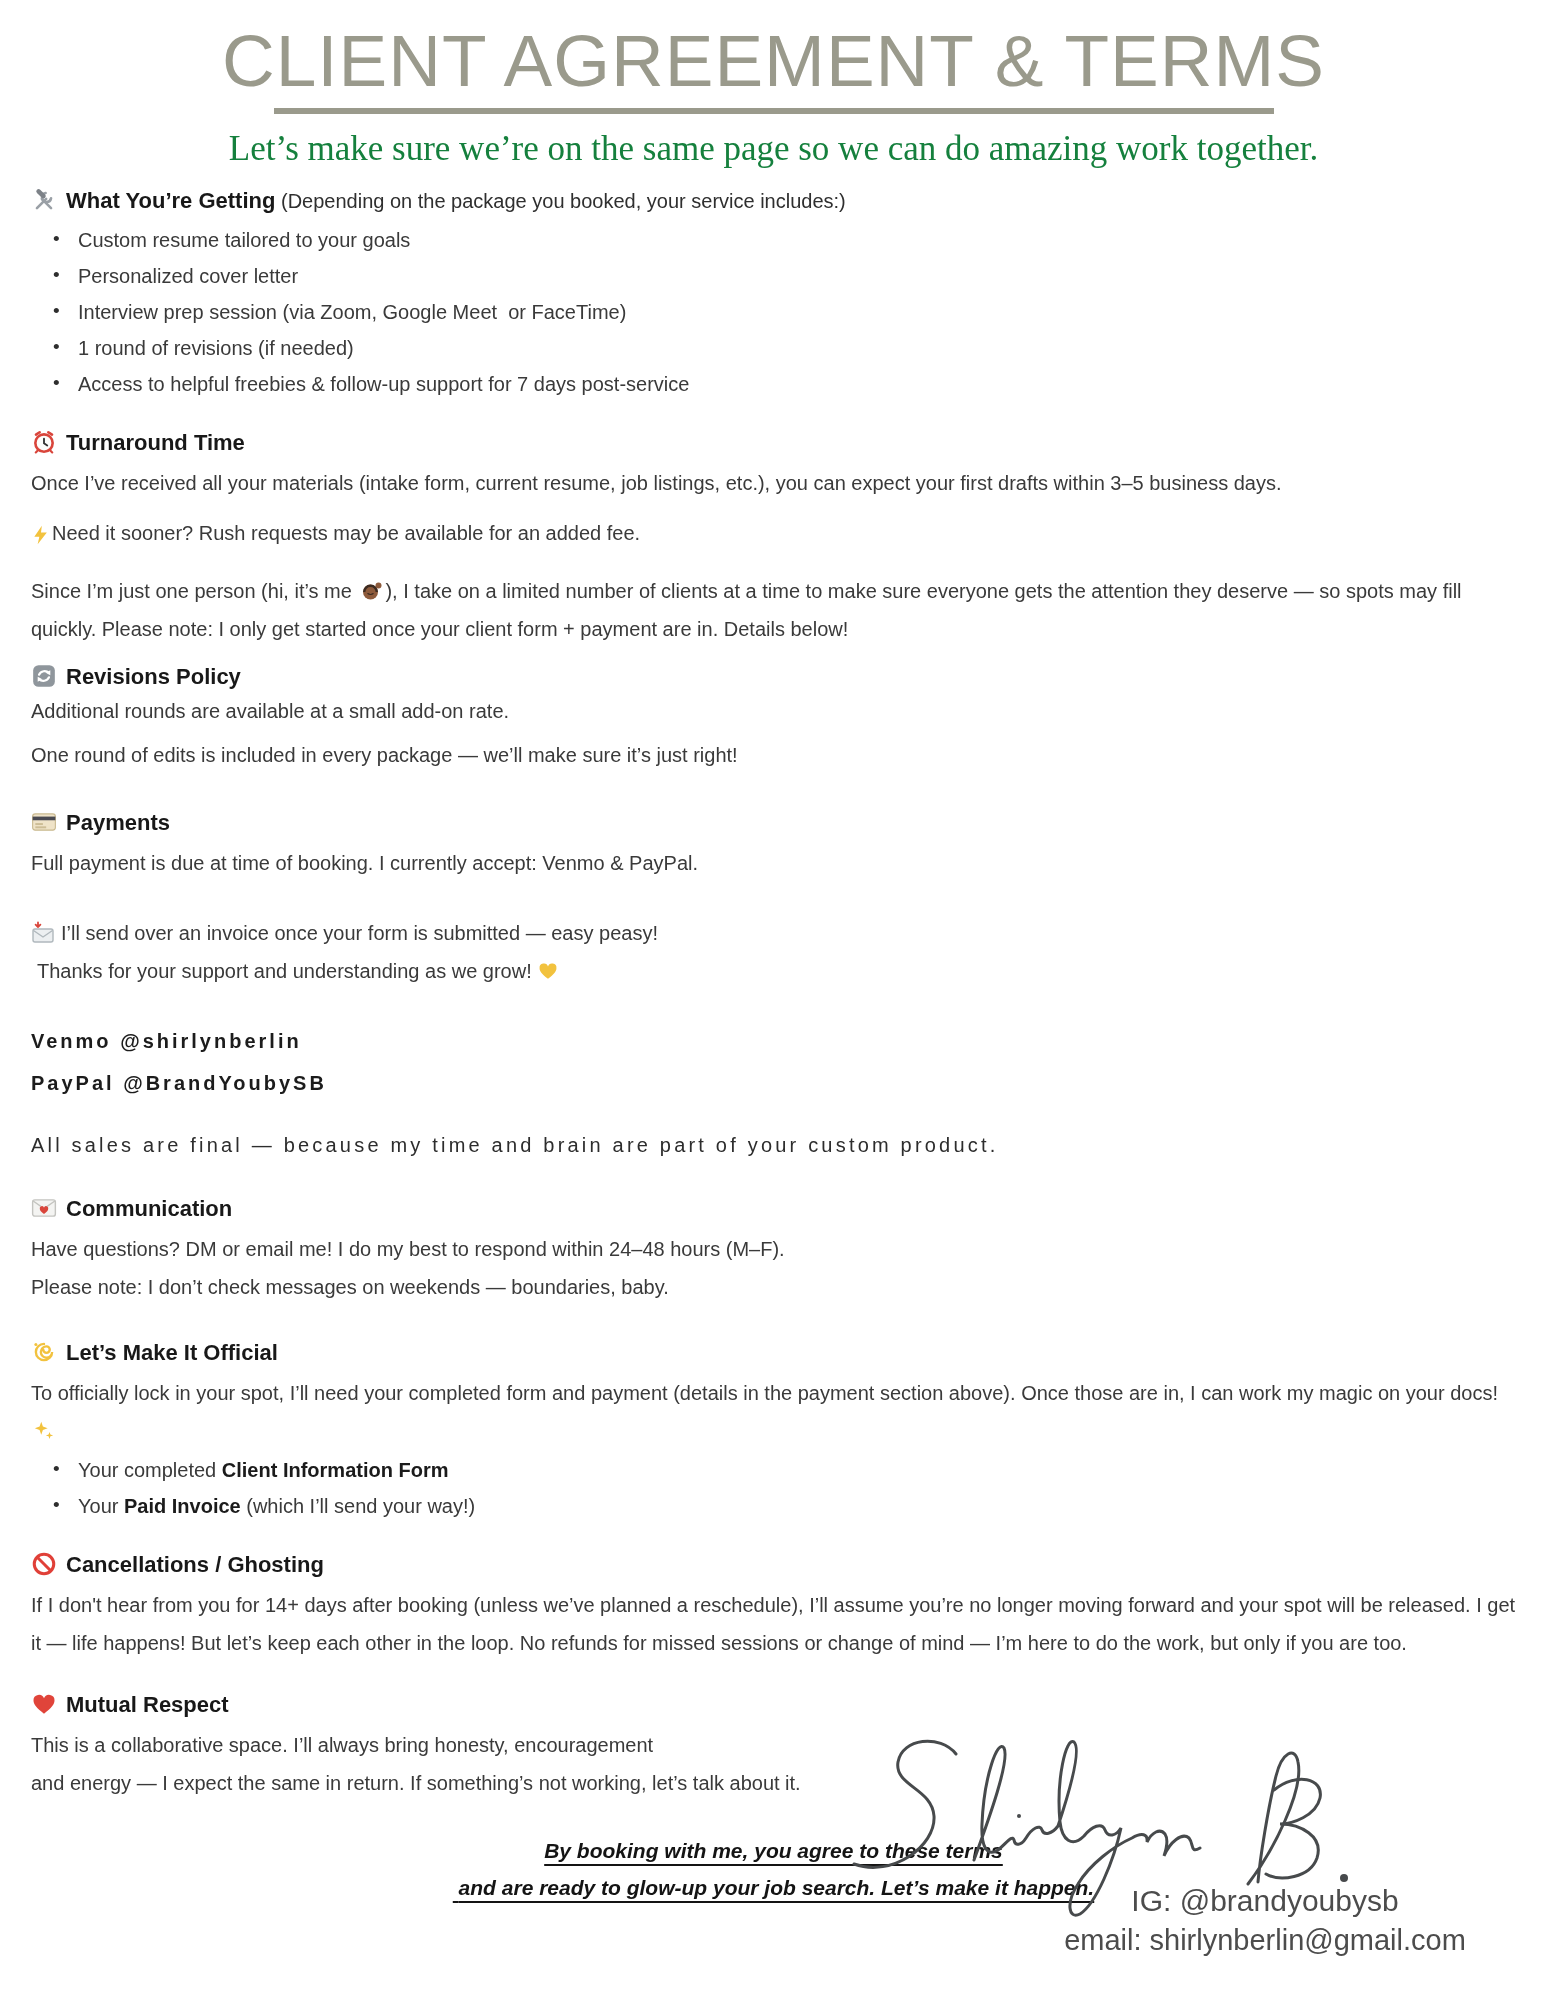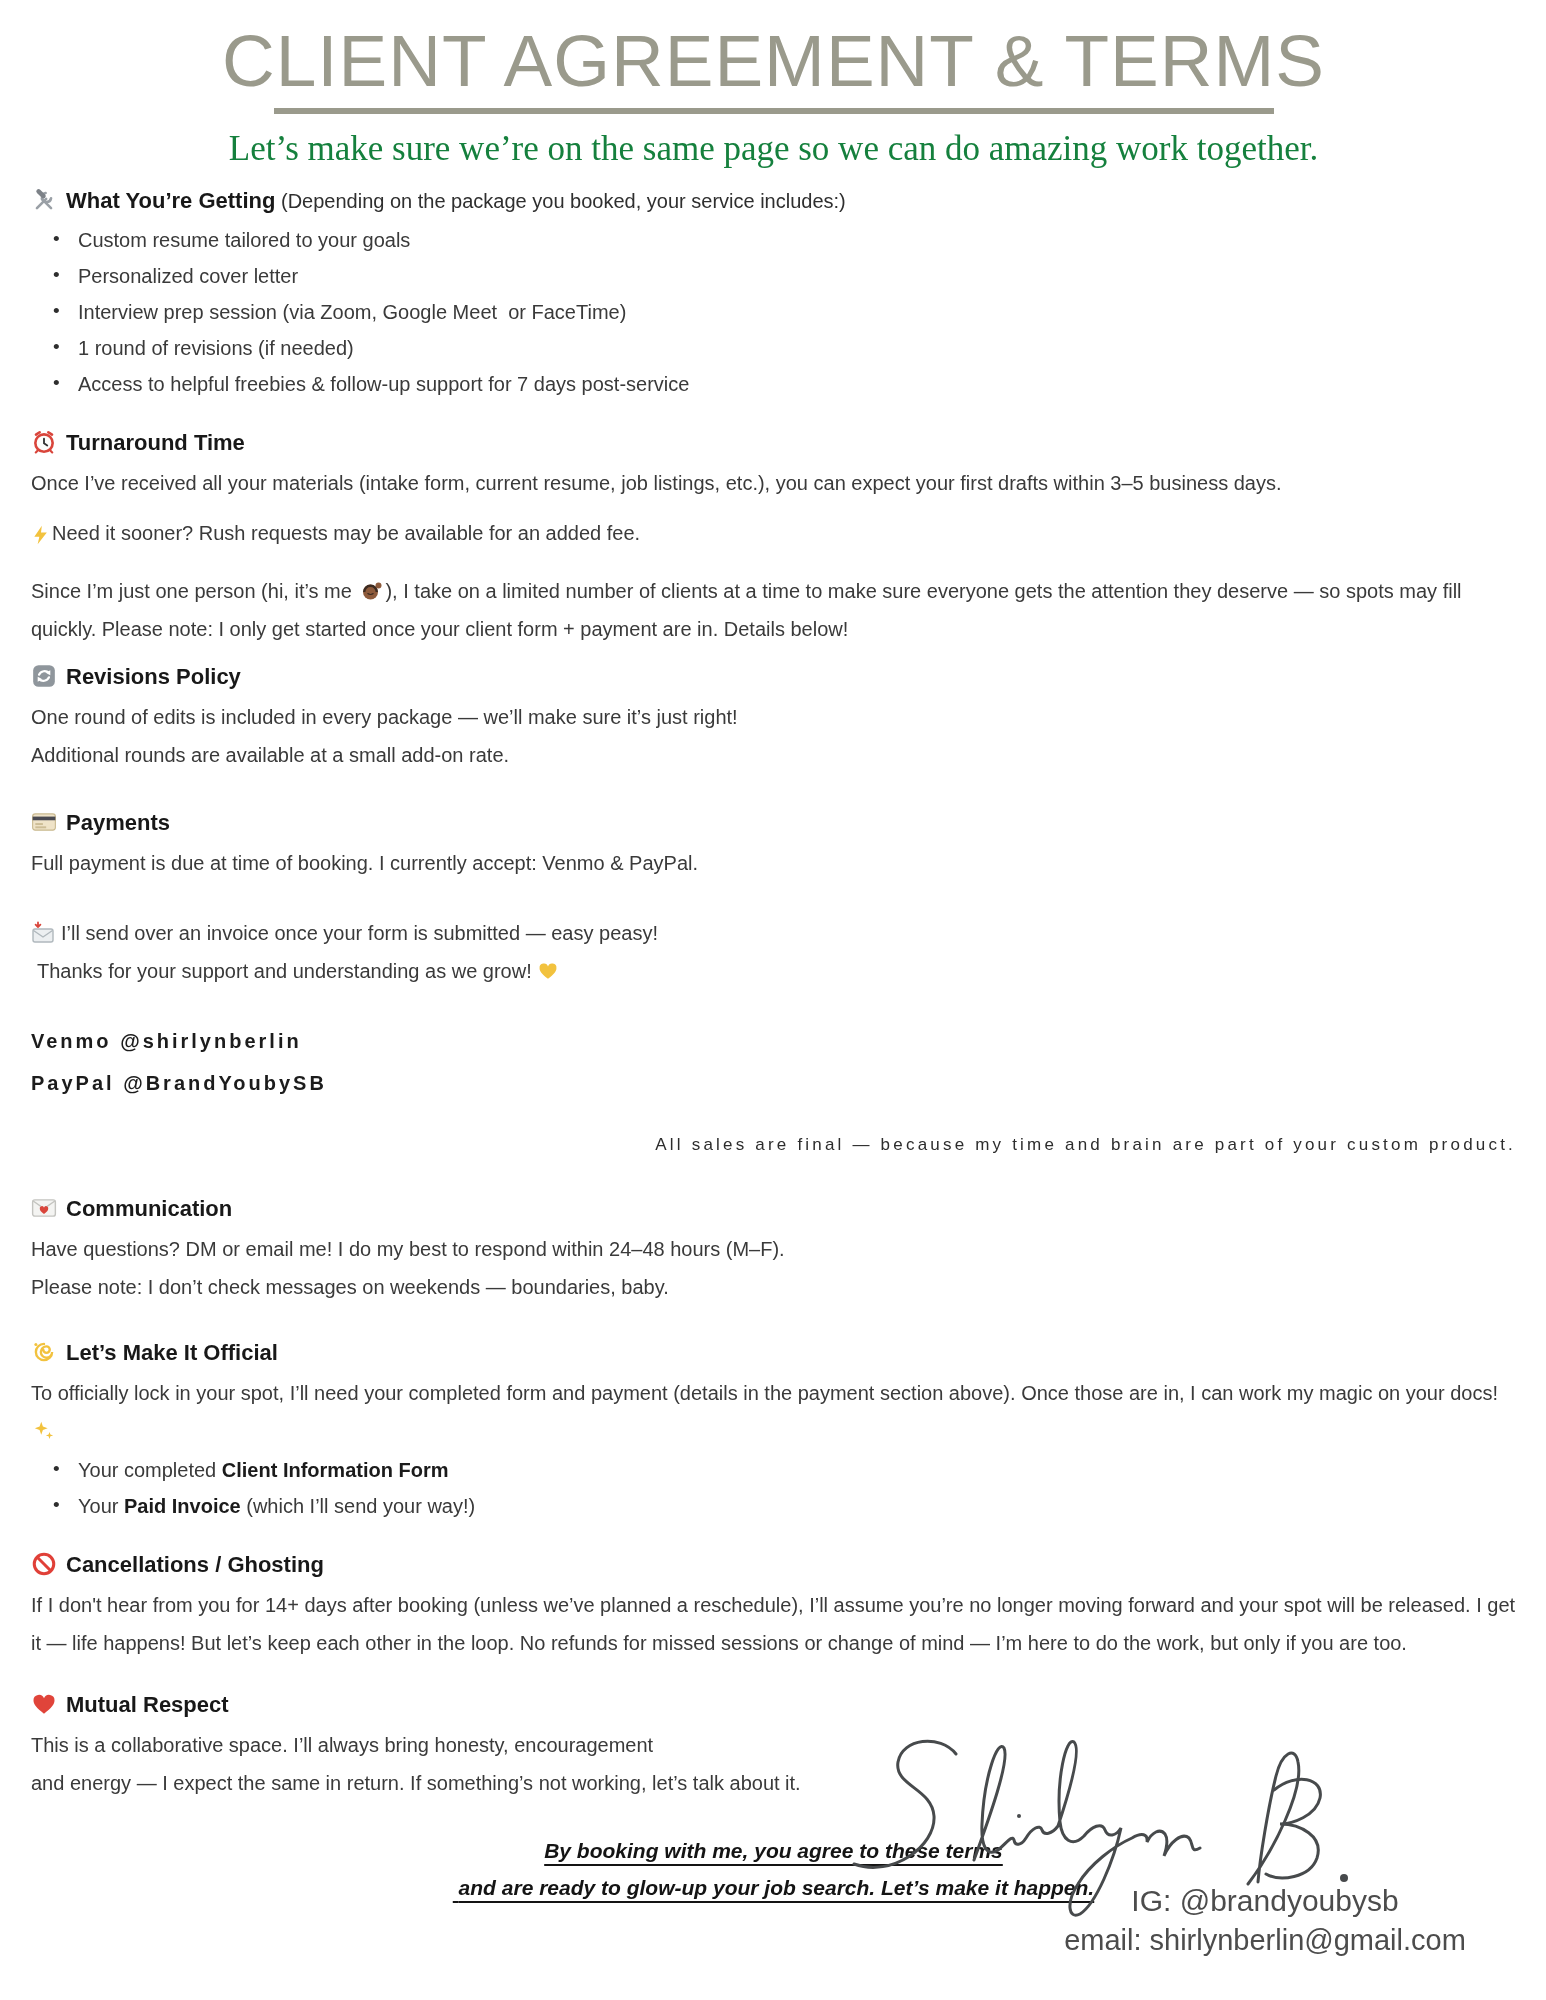--- a/index.html
+++ b/index.html
@@ -32,21 +32,21 @@
   
   #sec-turnaround .h-line{margin-top:26px;}
   #rush-line{margin-top:12px;}
   #solo-para{margin-top:20px;}
   #sec-revisions .h-line{margin-top:14px;}
   #sec-payments .h-line{margin-top:34px;}
   #invoice-line{margin-top:32px;}
   #thanks-line{padding-left:6px;}
   .pay-handles{margin-top:30px;}
   .pay-handles div{font-size:20px;font-weight:700;letter-spacing:3px;line-height:42px;color:#1c1c1c;}
-  .final-note{margin-top:22px;font-size:17px;letter-spacing:3.2px;line-height:38px;color:#2d2d2d;text-align:right;}
+  .final-note{margin-top:22px;font-size:20px;letter-spacing:3.2px;line-height:38px;color:#2d2d2d;}
   #sec-communication .h-line{margin-top:30px;}
   #sec-official .h-line{margin-top:32px;}
   #sec-official .bullets{margin-top:2px;}
   #sec-cancellations .h-line{margin-top:26px;}
   #sec-respect .h-line{margin-top:28px;}
 
   .agree{margin-top:30px;font-size:21px;line-height:37px;font-weight:700;font-style:italic;color:#141414;text-align:center;}
   .agree span{text-decoration:underline;text-underline-offset:6px;text-decoration-thickness:2px;white-space:pre-wrap;}
 
   
@@ -103,22 +103,22 @@
     </section>
 
     <section id="sec-revisions">
       <p class="h-line"><svg class="ic" viewBox="0 0 24 24">
             <rect x="2" y="2" width="20" height="20" rx="5" fill="#8f969c"></rect>
             <path d="M16.6 9.3 A5.6 5.6 0 0 0 7.4 10.8" stroke="#fff" stroke-width="2" fill="none" stroke-linecap="round"></path>
             <path d="M7.4 14.7 A5.6 5.6 0 0 0 16.6 13.2" stroke="#fff" stroke-width="2" fill="none" stroke-linecap="round"></path>
             <polygon points="17.8,6.6 17.8,11.2 13.6,9" fill="#fff"></polygon>
             <polygon points="6.2,17.4 6.2,12.8 10.4,15" fill="#fff"></polygon>
           </svg><span class="h-title">Revisions Policy</span></p>
+      <p class="p" style="margin-top:0;">Additional rounds are available at a small add-on rate.</p>
       <p class="p">One round of edits is included in every package — we’ll make sure it’s just right!</p>
-      <p class="p" style="margin-top:0;">Additional rounds are available at a small add-on rate.</p>
     </section>
 
     <section id="sec-payments">
       <p class="h-line"><svg class="ic" viewBox="0 0 24 24">
             <rect x="1.5" y="4.5" width="21" height="15" rx="2.4" fill="#efe3c8" stroke="#c9b98f" stroke-width="1"></rect>
             <rect x="1.5" y="7" width="21" height="3.4" fill="#4a4a52"></rect>
             <rect x="4" y="13" width="7" height="1.8" fill="#cdbd96"></rect>
             <rect x="4" y="16" width="10" height="1.8" fill="#cdbd96"></rect>
           </svg><span class="h-title">Payments</span></p>
       <p class="p">Full payment is due at time of booking. I currently accept: Venmo &amp; PayPal.</p>

